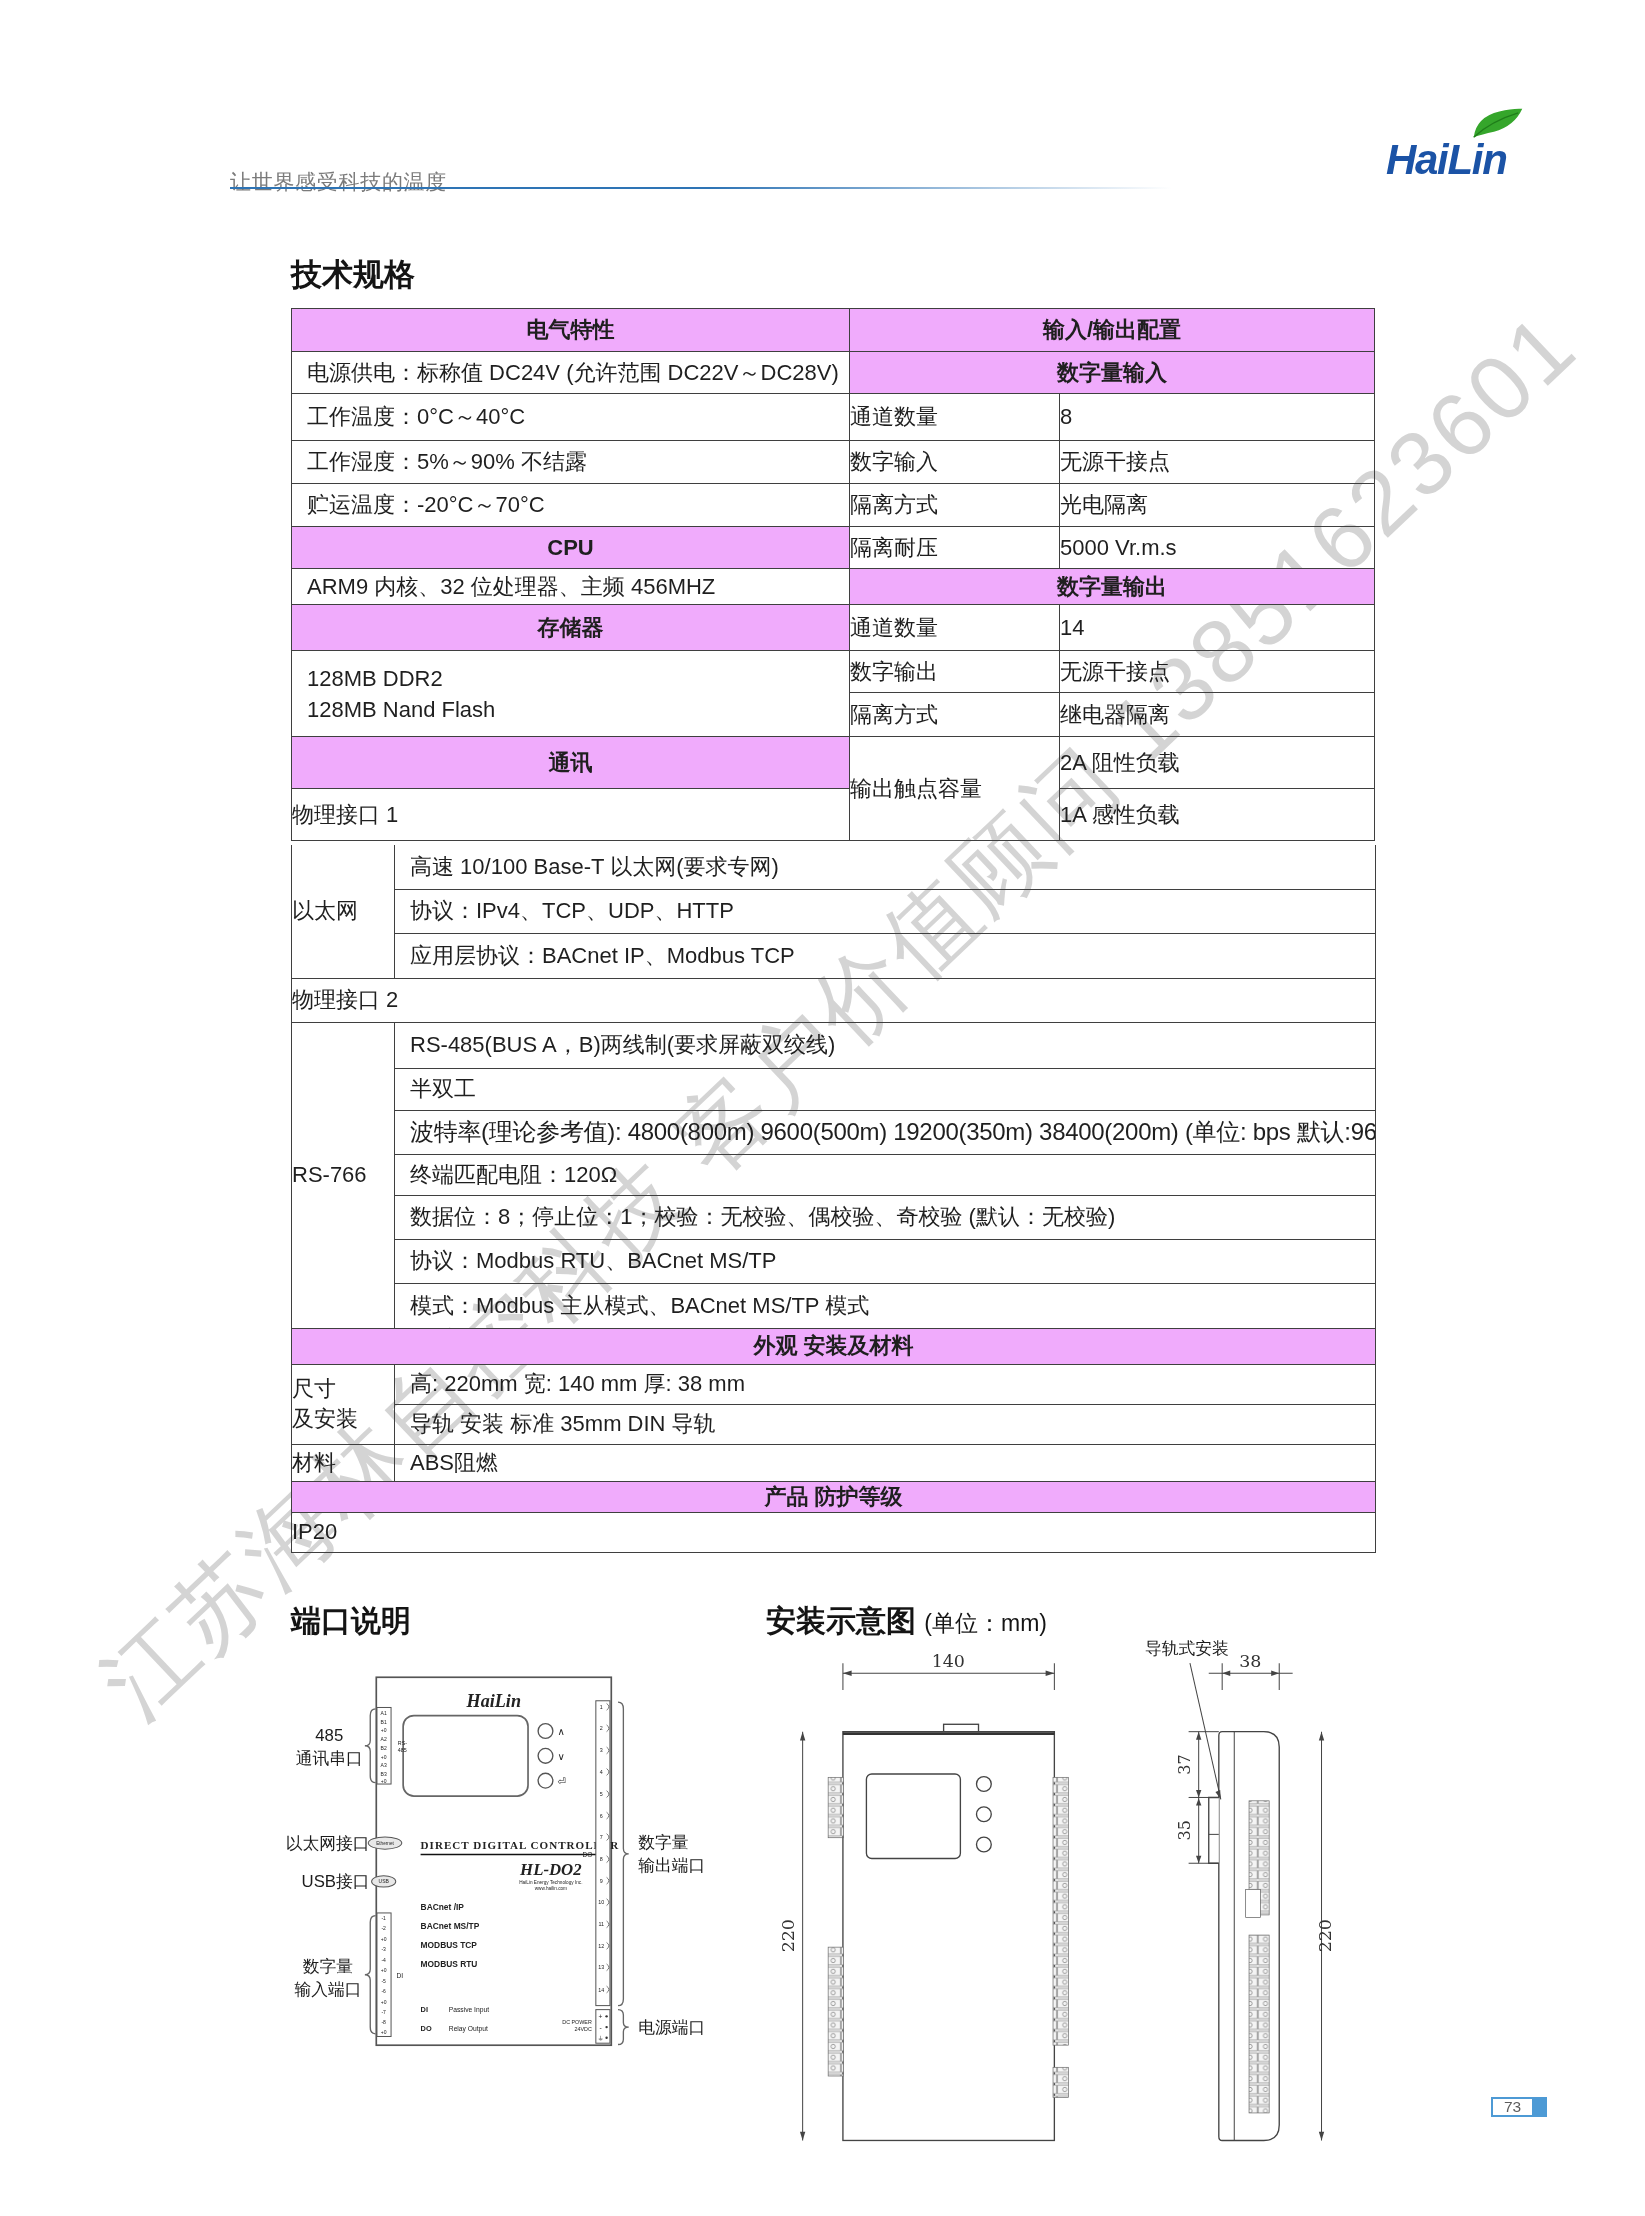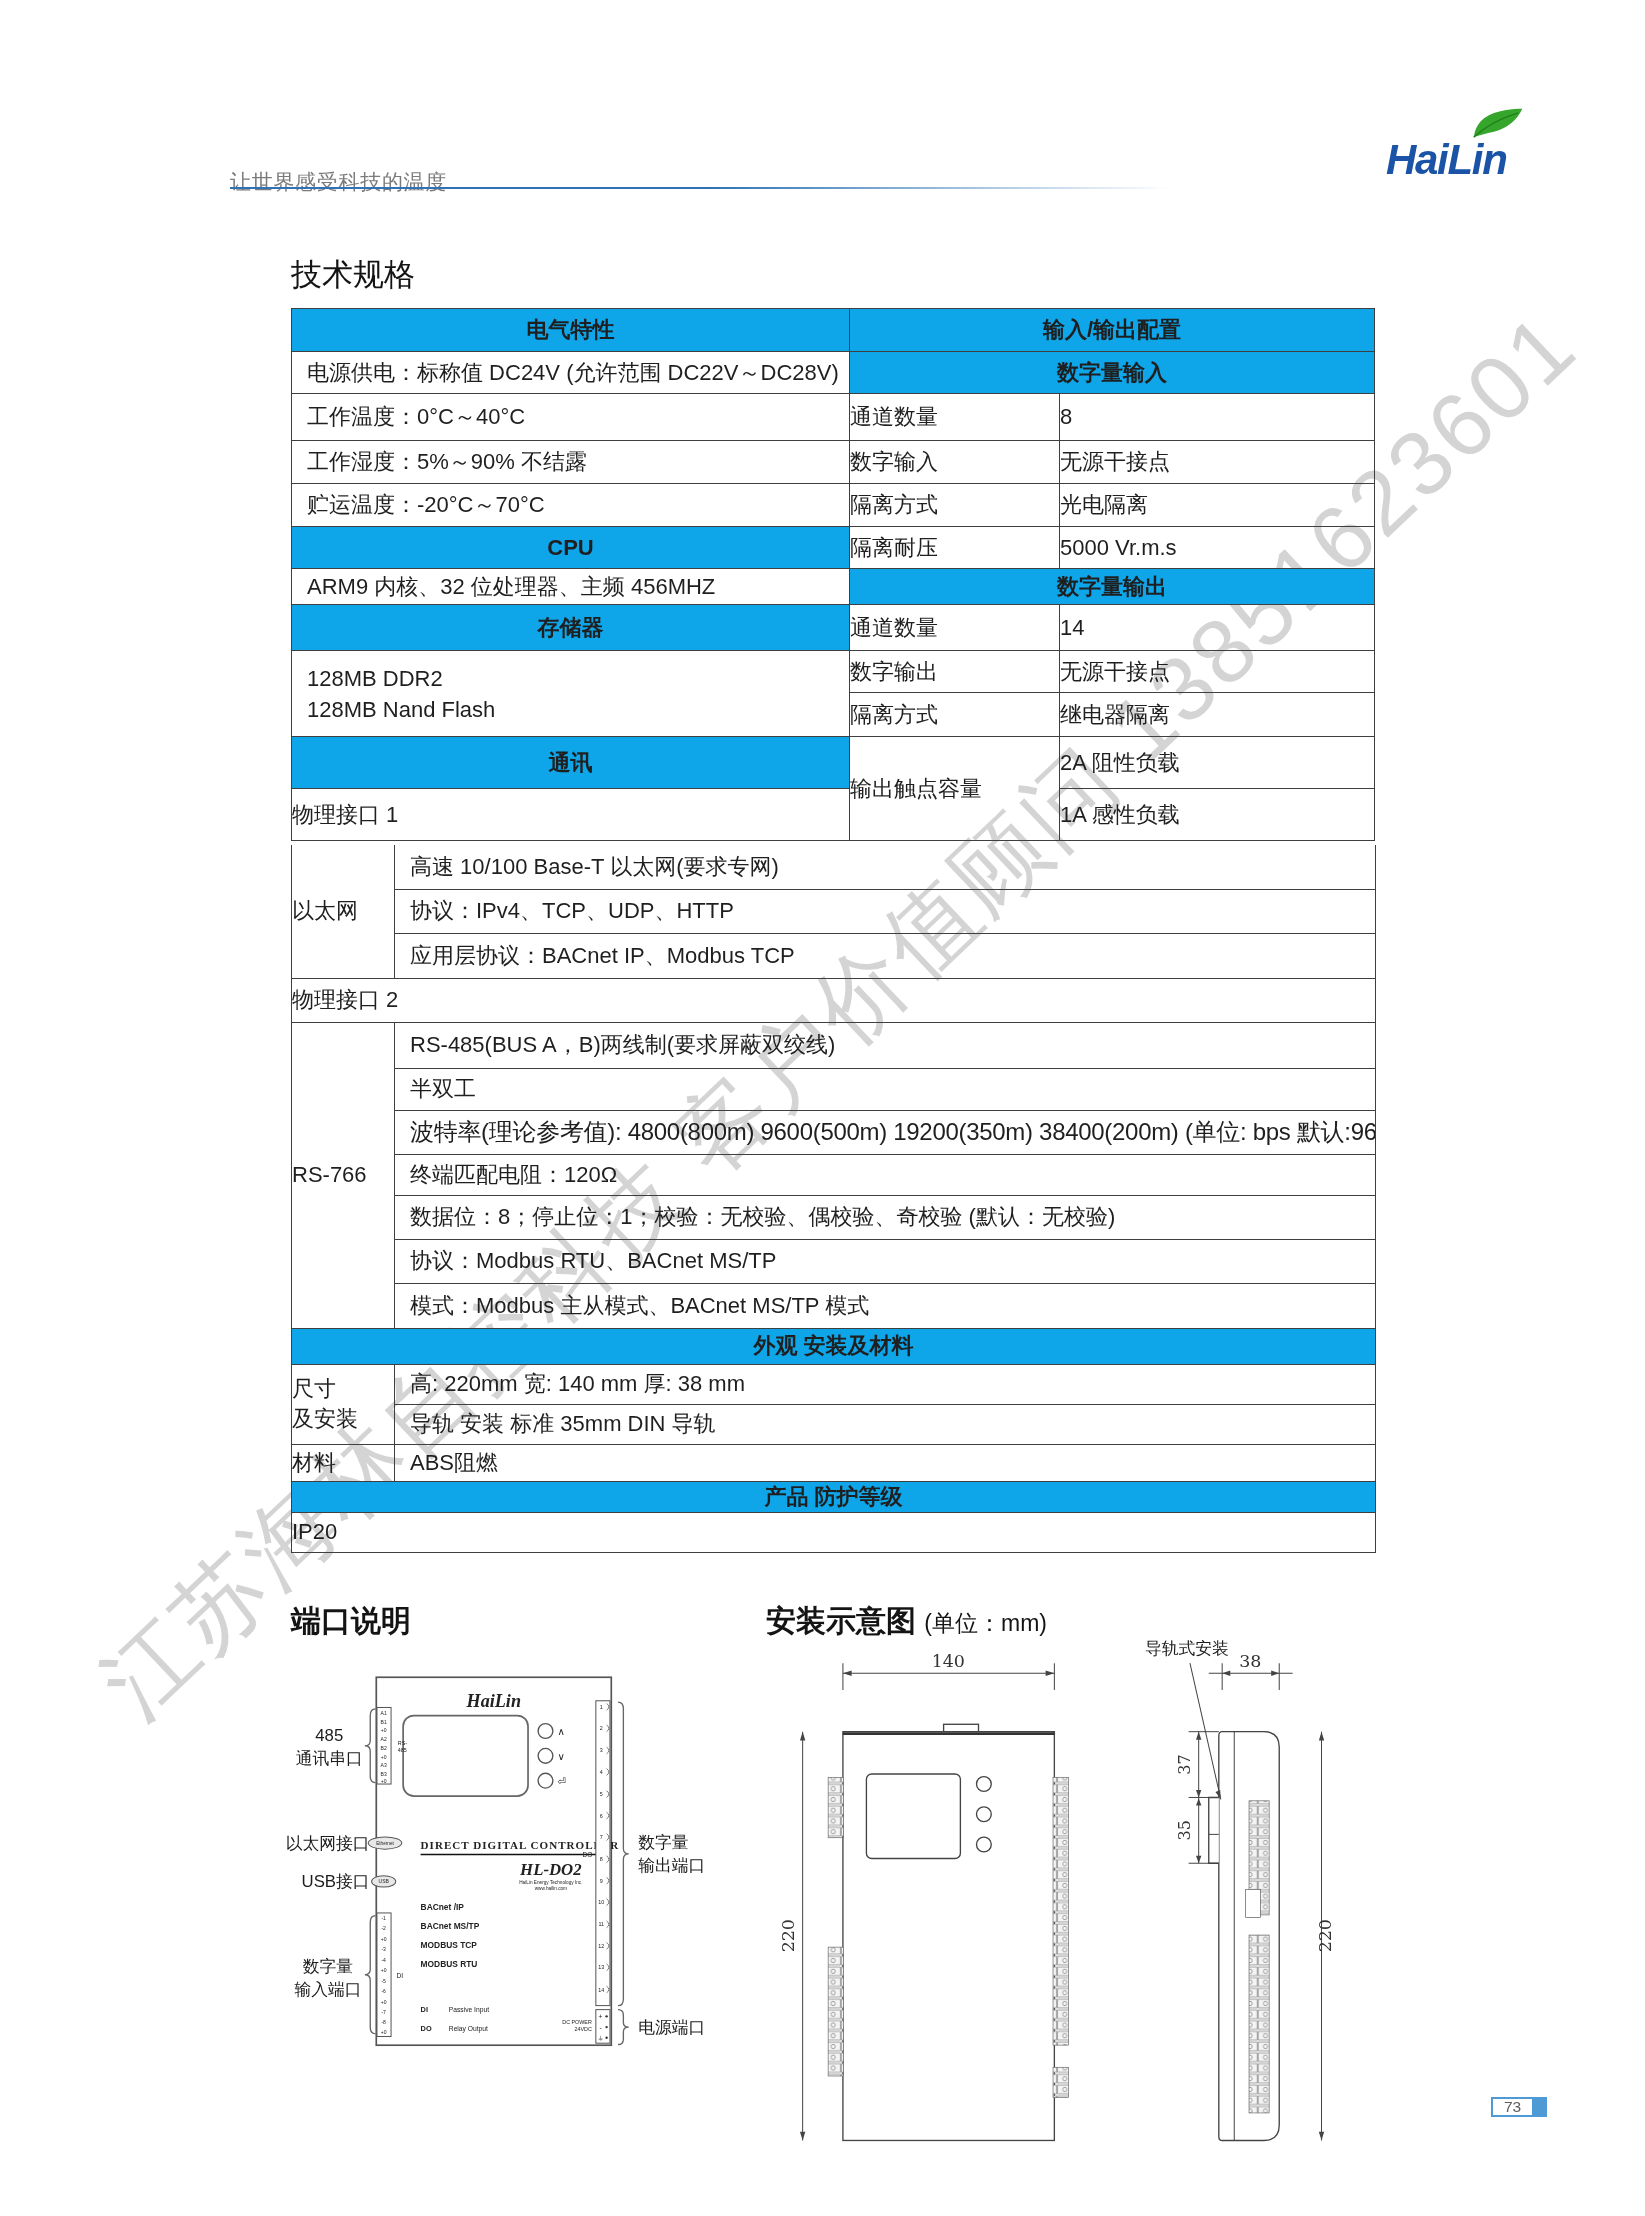--- a/index.html
+++ b/index.html
@@ -12,27 +12,27 @@
     transform:rotate(-43.5deg); font-size:91px; letter-spacing:4px; white-space:nowrap;
     color:rgba(125,125,125,0.33); z-index:0; font-weight:400;
   }
   .layer { position:absolute; left:0; top:0; z-index:1; width:100%; height:100%; }
   .tagline { position:absolute; left:230px; top:168px; font-size:21px; color:#7b7b7b; letter-spacing:0.7px; }
   .header-line { position:absolute; left:230px; top:187px; width:961px; height:2px;
     background:linear-gradient(to right,#2E74B5 0%,#2E74B5 50%,rgba(46,116,181,0) 98%); }
   .logo { position:absolute; left:1386px; top:136px; font-size:42px; font-weight:bold; font-style:italic;
     color:#1B53A6; letter-spacing:-1.3px; }
   .logo-leaf { position:absolute; left:1471px; top:106px; }
-  .page-title { position:absolute; left:291px; top:254px; font-size:31px; font-weight:normal; color:#141414; }
+  .page-title { position:absolute; left:291px; top:254px; font-size:31px; font-weight:bold; color:#141414; }
 
   table.spec-table { position:absolute; border-collapse:collapse; table-layout:fixed; font-size:22px; z-index:2; }
   table.spec-table td { border:1.3px solid #3f3f3f; white-space:nowrap; overflow:hidden; padding:0; background:transparent; }
   table.spec-table td.l { text-align:left; padding:0 5.4px 0 15px; }
   table.spec-table td.c { }
-  table.spec-table td.hdr { background:#0ea5e9; text-align:center; font-weight:bold; }
+  table.spec-table td.hdr { background:#f0abfc; text-align:center; font-weight:bold; }
   .t1 { left:291px; top:308px; width:1084px; }
   .t2 { left:291px; top:845px; width:1084px; }
   .t2 tr.first td { border-top:none; }
   .small { font-size:24px; letter-spacing:-0.3px; }
   .memcell div { line-height:31px; }
 
   .sec-title { position:absolute; font-size:30px; font-weight:bold; color:#141414; white-space:nowrap; }
   .unit { font-size:23px; font-weight:normal; }
 
   .diagram { position:absolute; z-index:2; }

